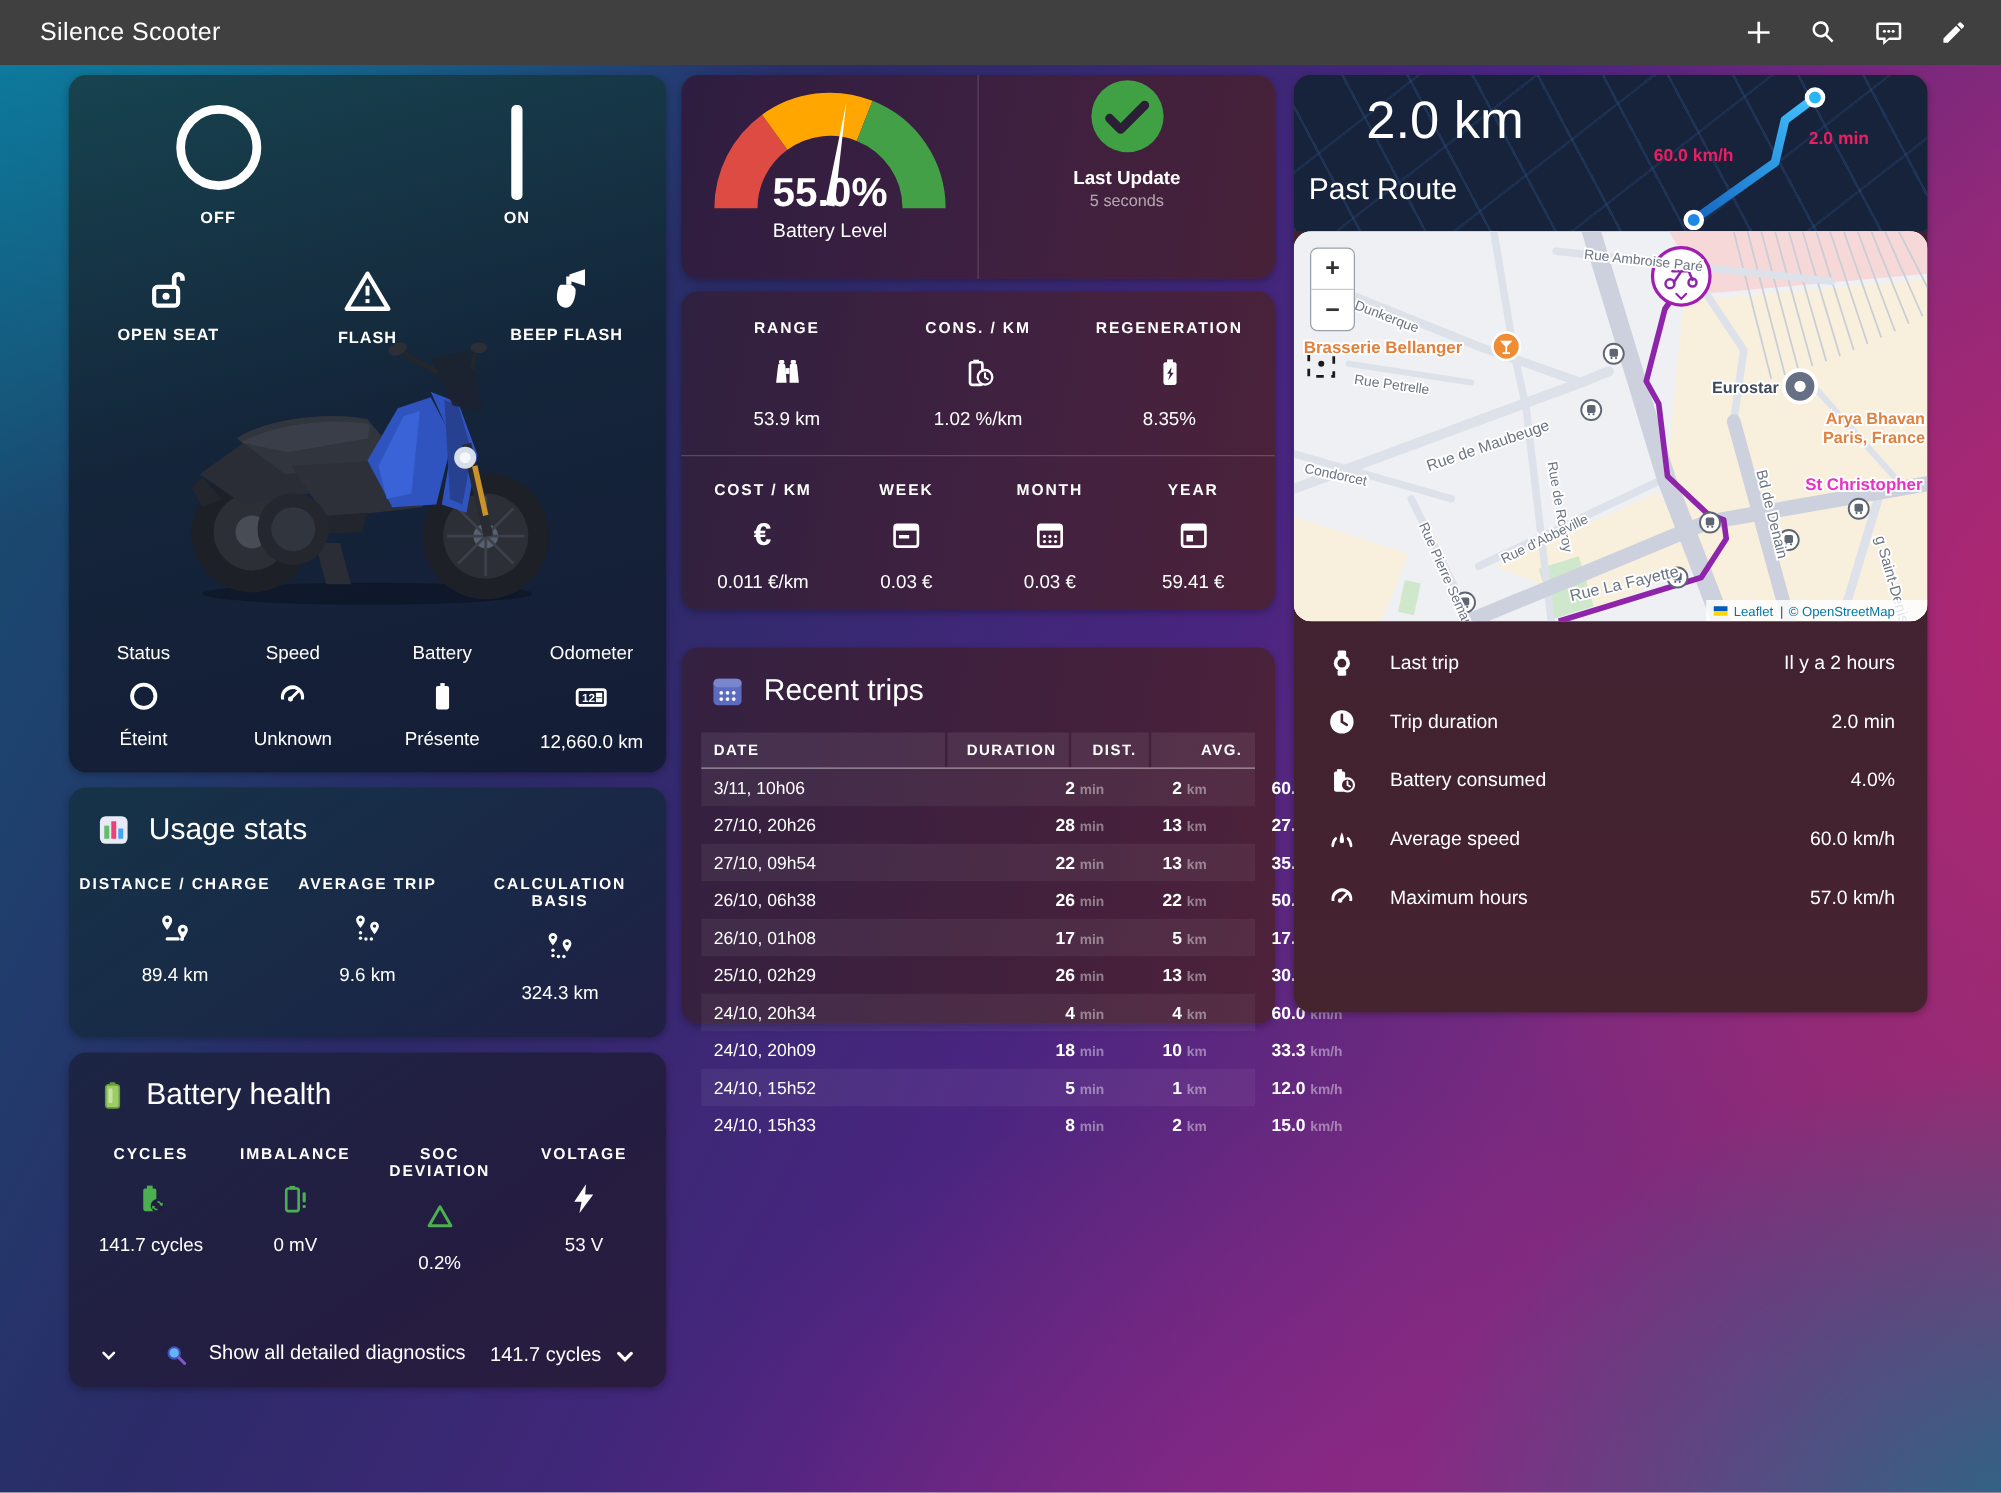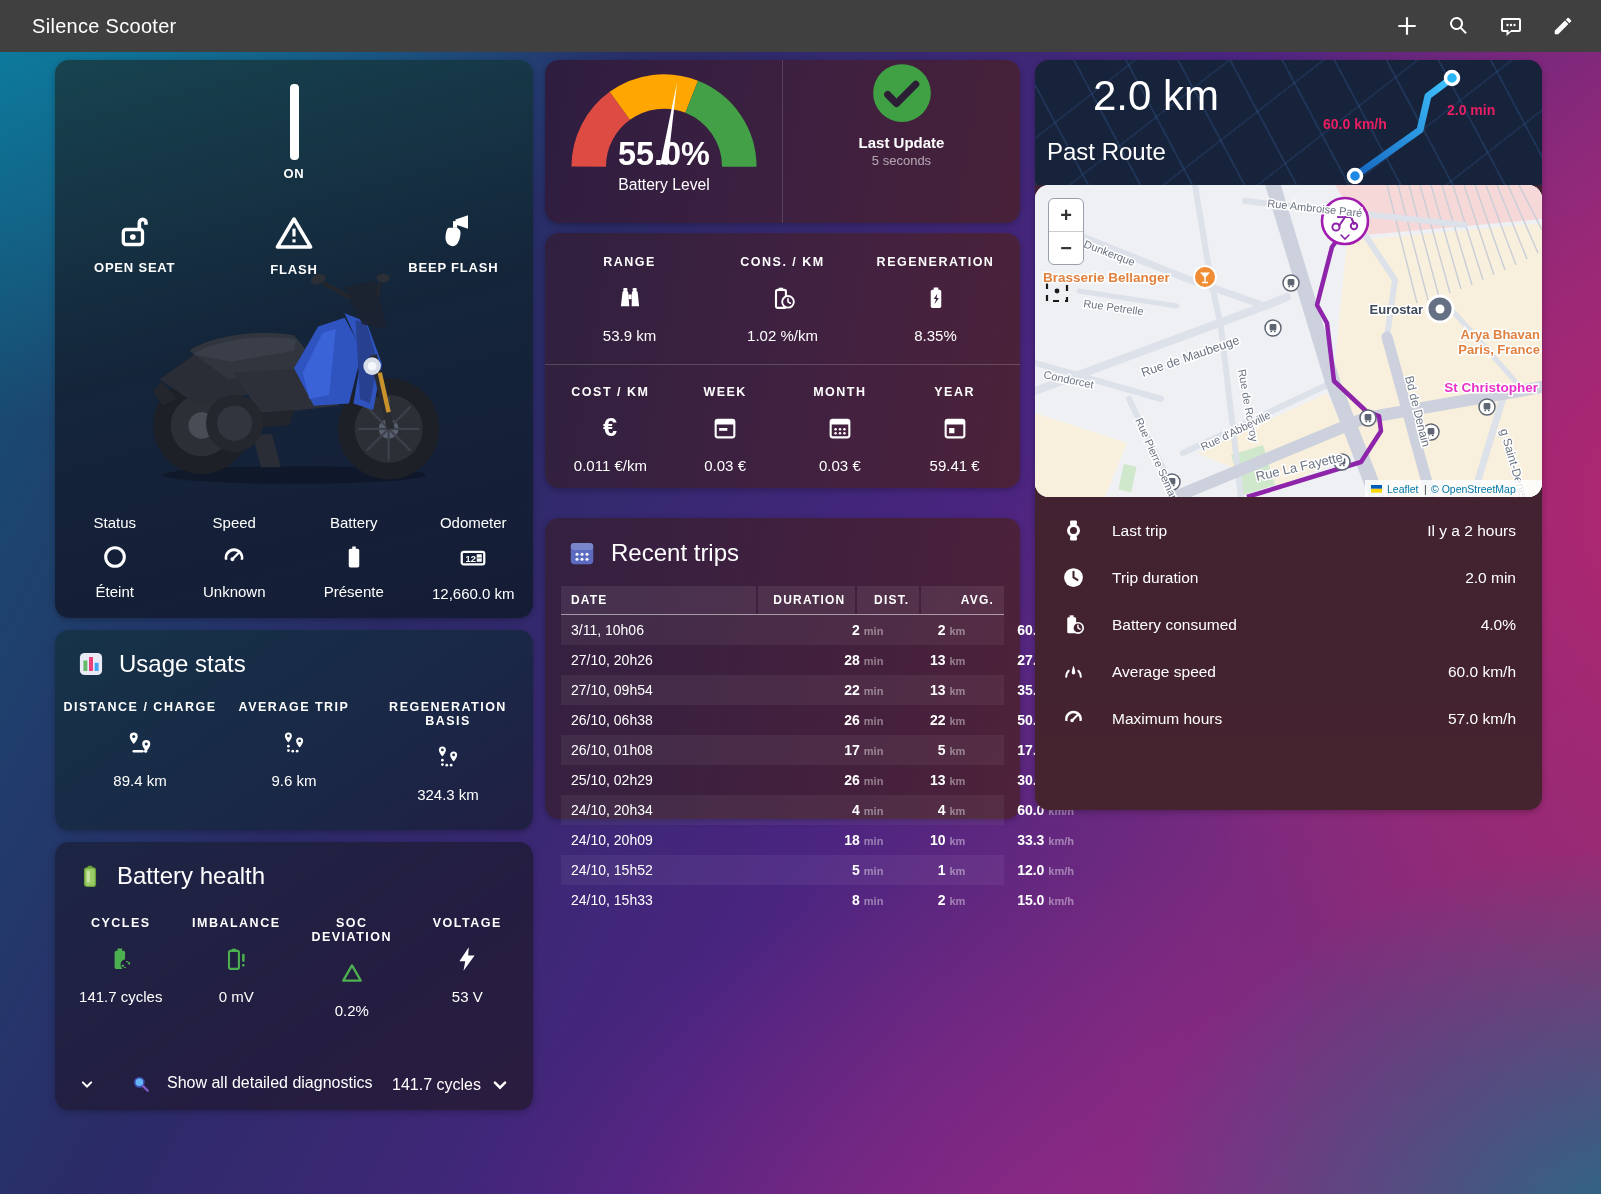--- a/index.html
+++ b/index.html
@@ -139,20 +139,24 @@
           </svg>
         </span>
     </div>
   </div>
 </div>
 
 <div class="col" id="col-left">
 
   <div class="card" id="card-vehicle">
     <div class="ctrl-row" style="top:24px">
+      <div class="ctrl">
+        <div class="ring"></div>
+        <div class="lbl">OFF</div>
+      </div>
       <div class="ctrl">
         <div class="bar-on"></div>
         <div class="lbl">ON</div>
       </div>
     </div>
     <div class="ctrl-row" style="top:152px">
       <div class="ctrl" style="gap:8px">
         <span>
             <svg width="40" height="40" viewBox="0 0 24 24">
               <rect x="5" y="10.5" width="11.5" height="9" rx="1.6" fill="none" stroke="#fff" stroke-width="2"></rect>
@@ -305,21 +309,21 @@
               <circle cx="16.5" cy="10.3" r="1.1" fill="#17304a"></circle>
               <circle cx="7.5" cy="14.5" r="1.1" fill="#fff"></circle>
               <circle cx="7.5" cy="18" r="1.1" fill="#fff"></circle>
               <circle cx="11" cy="18.5" r="1.1" fill="#fff"></circle>
               <circle cx="14.5" cy="18.5" r="1.1" fill="#fff"></circle>
             </svg>
           </span>
         <div class="val">9.6 km</div>
       </div>
       <div class="stat">
-        <div class="ucap">REGENERATION BASIS</div>
+        <div class="ucap">CALCULATION BASIS</div>
         <span class="sicon">
             <svg width="30" height="30" viewBox="0 0 24 24">
               <path d="M7.5 3.5a2.8 2.8 0 012.8 2.8c0 2.1-2.8 5.2-2.8 5.2S4.7 8.4 4.7 6.3A2.8 2.8 0 017.5 3.5z" fill="#fff"></path>
               <circle cx="7.5" cy="6.3" r="1.1" fill="#17304a"></circle>
               <path d="M16.5 7.5a2.8 2.8 0 012.8 2.8c0 2.1-2.8 5.2-2.8 5.2s-2.8-3.1-2.8-5.2a2.8 2.8 0 012.8-2.8z" fill="#fff"></path>
               <circle cx="16.5" cy="10.3" r="1.1" fill="#17304a"></circle>
               <circle cx="7.5" cy="14.5" r="1.1" fill="#fff"></circle>
               <circle cx="7.5" cy="18" r="1.1" fill="#fff"></circle>
               <circle cx="11" cy="18.5" r="1.1" fill="#fff"></circle>
               <circle cx="14.5" cy="18.5" r="1.1" fill="#fff"></circle>

